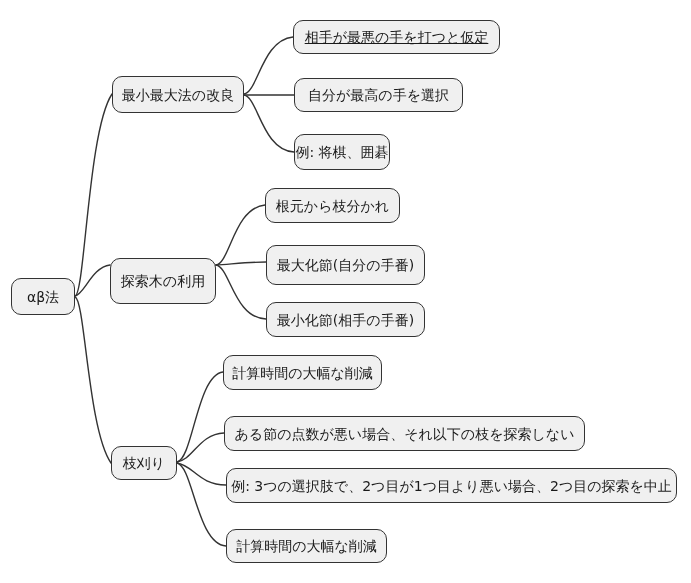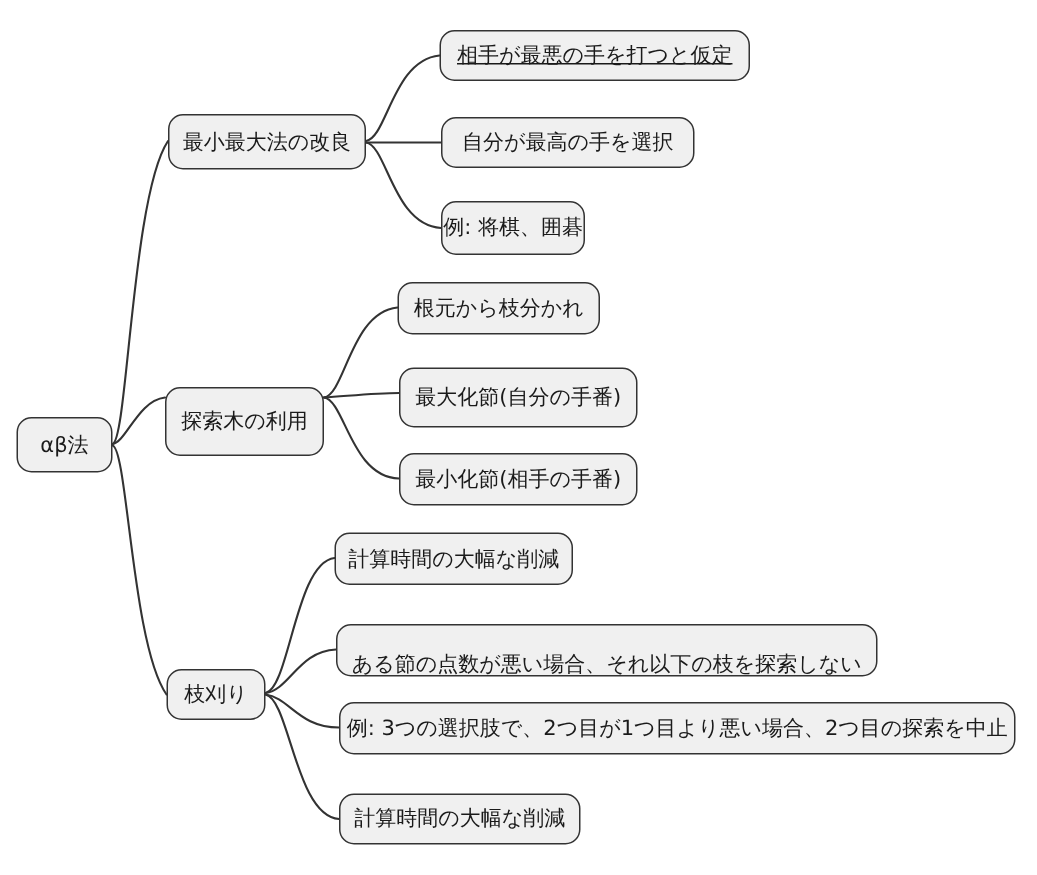--- a/index.html
+++ b/index.html
@@ -49,21 +49,21 @@
   .n-b1   { left: 112px; top: 76px;  width: 132px; height: 37px; }
   .n-c1a  { left: 293px; top: 20px;  width: 207px; height: 34px; text-decoration: underline; }
   .n-c1b  { left: 294px; top: 78px;  width: 169px; height: 34px; }
   .n-c1c  { left: 294px; top: 134px; width: 96px; height: 36px; }
   .n-b2   { left: 110px; top: 258px; width: 106px; height: 46px; }
   .n-c2a  { left: 265px; top: 188px; width: 135px; height: 35px; align-items: center; }
   .n-c2b  { left: 266px; top: 245px; width: 159px; height: 40px; }
   .n-c2c  { left: 266px; top: 302px; width: 159px; height: 35px; }
   .n-b3   { left: 111px; top: 446px; width: 66px;  height: 34px; }
   .n-c3a  { left: 223px; top: 355px; width: 159px; height: 35px; }
-  .n-c3b  { left: 224px; top: 416px; width: 361px; height: 35px; align-items: flex-end; }
+  .n-c3b  { left: 224px; top: 416px; width: 361px; height: 35px; }
   .n-c3c  { left: 226px; top: 468px; width: 451px; height: 35px; }
   .n-c3d  { left: 226px; top: 529px; width: 161px; height: 34px; }
 </style>
 </head>
 <body>
 
 <div class="canvas">
 
   <svg class="edges" viewBox="0 0 691 583" aria-hidden="true">
     <path d="M75,296 C85,294 88,130 112,94"></path>

